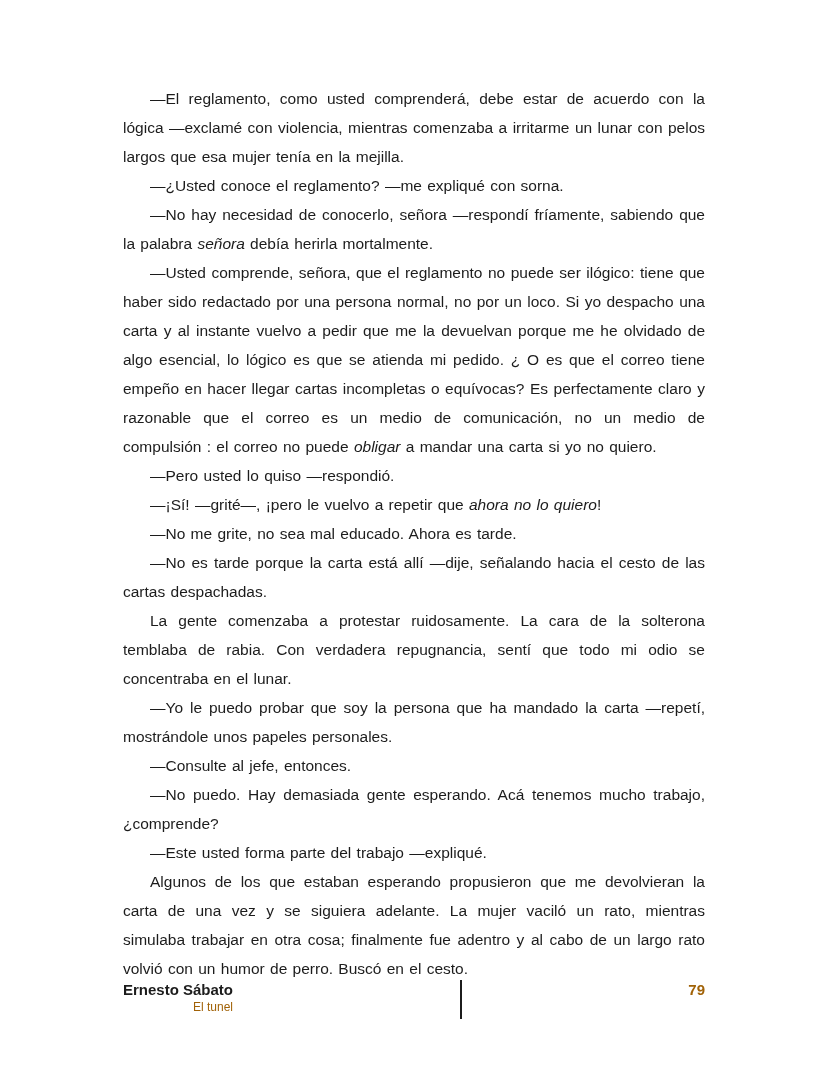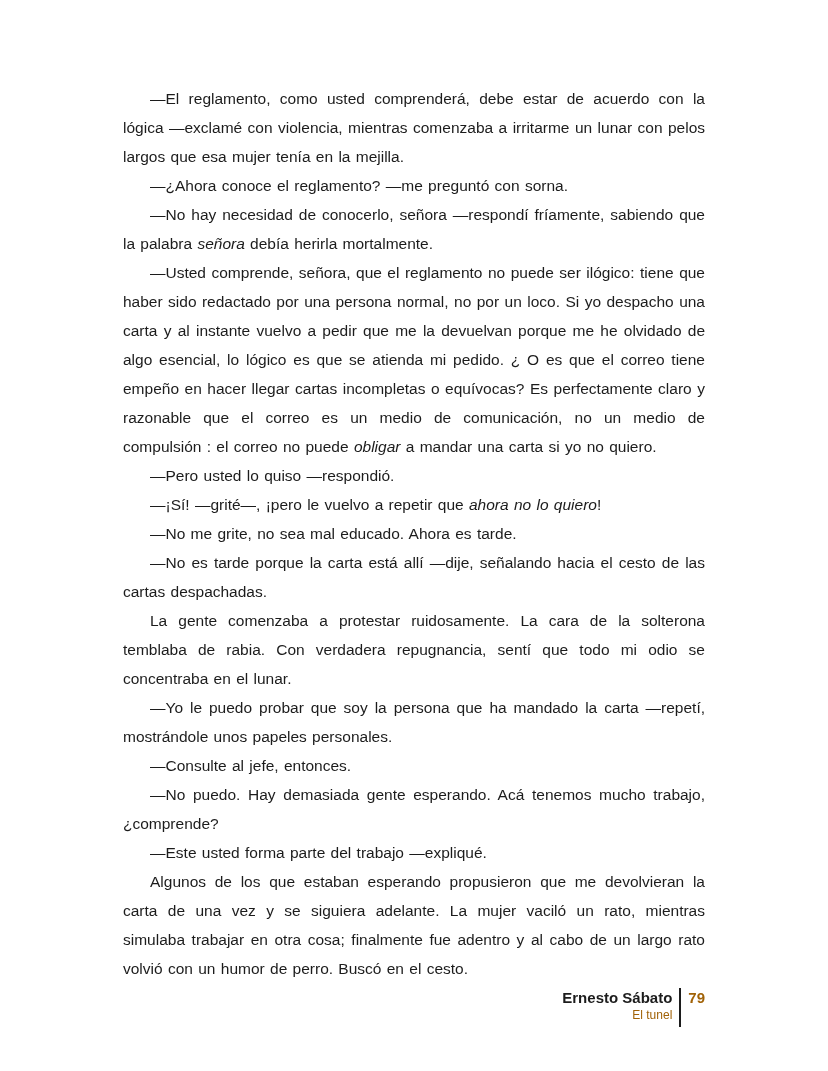--- a/index.html
+++ b/index.html
@@ -33,23 +33,22 @@
   }
   .para .it {
     font-style: italic;
   }
   .footer {
     position: absolute;
     left: 123px;
     top: 980px;
     width: 582px;
     display: flex;
-    justify-content: flex-end;
+    justify-content: space-between;
     align-items: stretch;
-    margin-top: 8px;
   }
   .footer-left {
     text-align: right;
     padding-right: 7px;
   }
   .footer-author {
     font-weight: bold;
     font-size: 15px;
     line-height: 19px;
     color: #1c1c1c;
@@ -72,21 +71,21 @@
     color: #a16207;
   }
 </style>
 </head>
 <body>
 
 <div class="page">
 
   <div class="text-block">
       <p class="para"><span>—El reglamento, como usted comprenderá, debe estar de acuerdo con la lógica —exclamé con violencia, mientras comenzaba a irritarme un lunar con pelos largos que esa mujer tenía en la mejilla.</span></p>
-      <p class="para"><span>—¿Ahora conoce el reglamento? —me preguntó con sorna.</span></p>
+      <p class="para"><span>—¿Usted conoce el reglamento? —me expliqué con sorna.</span></p>
       <p class="para"><span>—No hay necesidad de conocerlo, señora —respondí fríamente, sabiendo que la palabra </span><span class="it">señora</span><span> debía herirla mortalmente.</span></p>
       <p class="para"><span>—Usted comprende, señora, que el reglamento no puede ser ilógico: tiene que haber sido redactado por una persona normal, no por un loco. Si yo despacho una carta y al instante vuelvo a pedir que me la devuelvan porque me he olvidado de algo esencial, lo lógico es que se atienda mi pedido. ¿ O es que el correo tiene empeño en hacer llegar cartas incompletas o equívocas? Es perfectamente claro y razonable que el correo es un medio de comunicación, no un medio de compulsión : el correo no puede </span><span class="it">obligar</span><span> a mandar una carta si yo no quiero.</span></p>
       <p class="para"><span>—Pero usted lo quiso —respondió.</span></p>
       <p class="para"><span>—¡Sí! —grité—, ¡pero le vuelvo a repetir que </span><span class="it">ahora no lo quiero</span><span>!</span></p>
       <p class="para"><span>—No me grite, no sea mal educado. Ahora es tarde.</span></p>
       <p class="para"><span>—No es tarde porque la carta está allí —dije, señalando hacia el cesto de las cartas despachadas.</span></p>
       <p class="para"><span>La gente comenzaba a protestar ruidosamente. La cara de la solterona temblaba de rabia. Con verdadera repugnancia, sentí que todo mi odio se concentraba en el lunar.</span></p>
       <p class="para"><span>—Yo le puedo probar que soy la persona que ha mandado la carta —repetí, mostrándole unos papeles personales.</span></p>
       <p class="para"><span>—Consulte al jefe, entonces.</span></p>
       <p class="para"><span>—No puedo. Hay demasiada gente esperando. Acá tenemos mucho trabajo, ¿comprende?</span></p>

